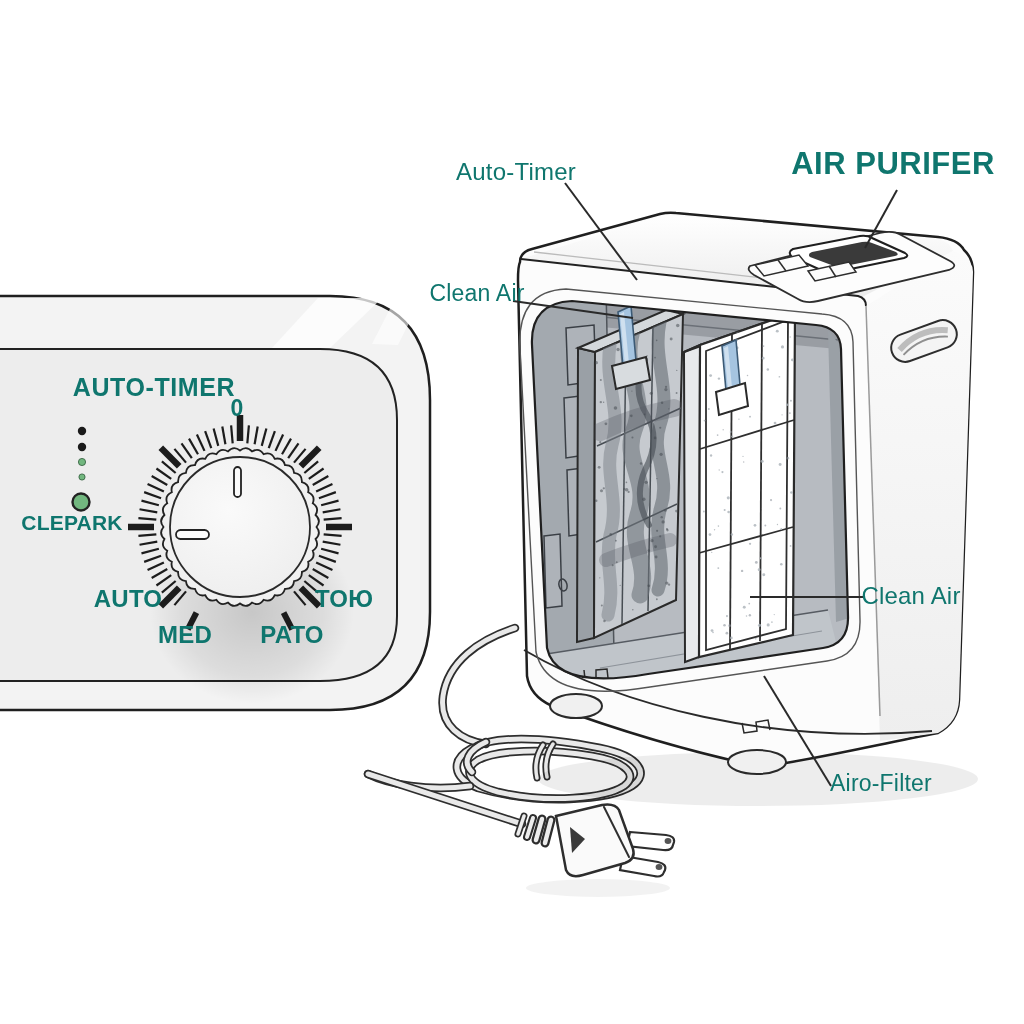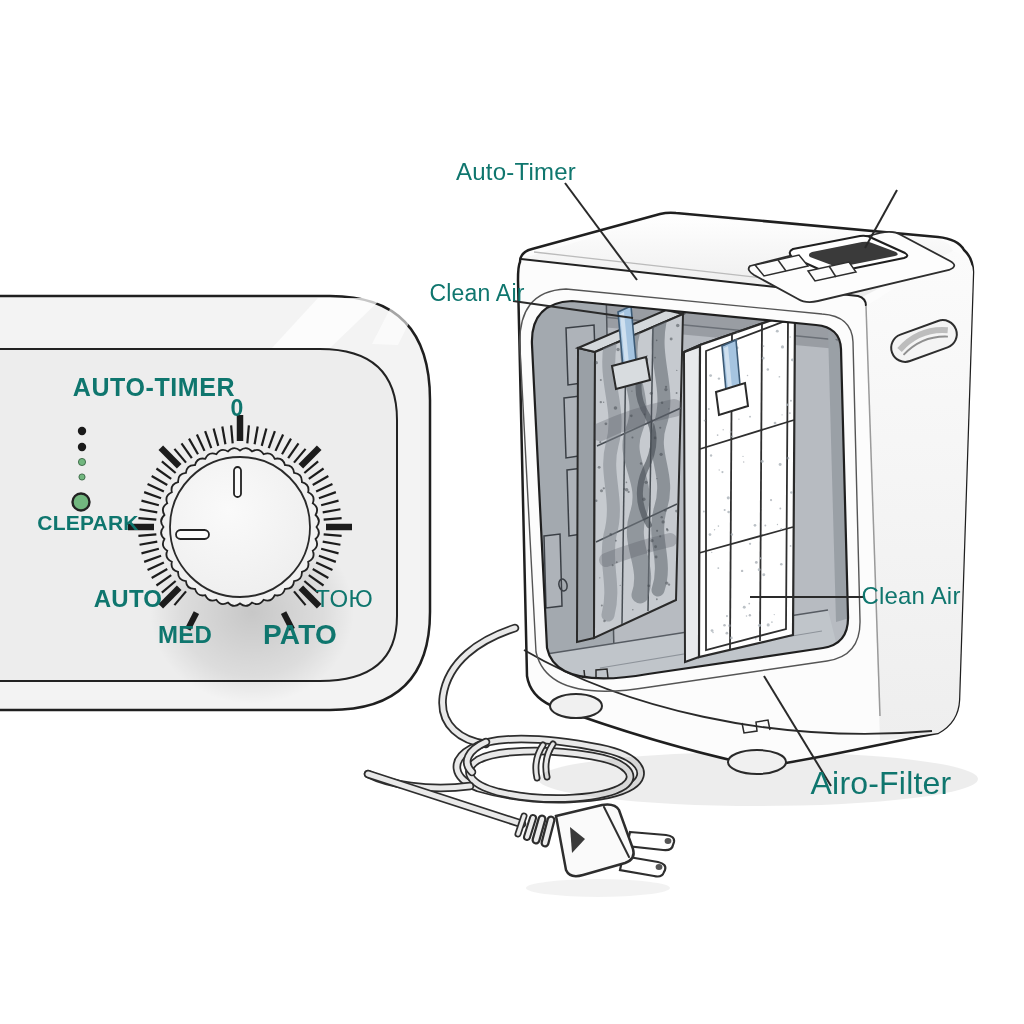--- a/index.html
+++ b/index.html
@@ -5,28 +5,28 @@
   html,body{margin:0;padding:0;background:#ffffff;}
   .stage{position:relative;width:1024px;height:1024px;background:#ffffff;overflow:hidden;
          font-family:"Liberation Sans", sans-serif;color:#1b1b1b;}
   .art{position:absolute;left:0;top:0;width:1024px;height:1024px;}
   .lbl{position:absolute;transform:translate(-50%,-50%);white-space:nowrap;
        color:#0f766e;font-weight:500;letter-spacing:.2px;}
   .lbl-title{left:893px;top:164px;font-size:31px;font-weight:600;letter-spacing:.5px;}
   .lbl-autotimer-callout{left:516px;top:172px;font-size:24px;}
   .lbl-cleanair-left{left:477px;top:293px;font-size:23px;}
   .lbl-cleanair-right{left:911px;top:596px;font-size:24px;}
-  .lbl-airofilter{left:881px;top:783px;font-size:32px;}
+  .lbl-airofilter{left:881px;top:783px;font-size:23px;}
   .lbl-panel-title{left:154px;top:387px;font-size:25px;font-weight:600;letter-spacing:.6px;}
   .lbl-zero{left:237px;top:408px;font-size:23px;font-weight:600;}
-  .lbl-clepark{left:88px;top:523px;font-size:21px;font-weight:600;}
+  .lbl-clepark{left:72px;top:523px;font-size:21px;font-weight:600;}
   .lbl-auto{left:128px;top:599px;font-size:24px;font-weight:700;}
   .lbl-med{left:185px;top:635px;font-size:24px;font-weight:600;}
-  .lbl-pato{left:300px;top:635px;font-size:28px;font-weight:600;}
-  .lbl-toyu{left:344px;top:599px;font-size:24px;font-weight:400;}
+  .lbl-pato{left:292px;top:635px;font-size:24px;font-weight:600;}
+  .lbl-toyu{left:344px;top:599px;font-size:24px;font-weight:700;}
 </style>
 </head>
 <body>
 
 <div class="stage">
 
 <svg class="art" viewBox="0 0 1024 1024">
   <defs>
     <linearGradient id="gTop" x1="0" y1="0" x2="0" y2="1">
       <stop offset="0" stop-color="#ffffff"></stop>
@@ -474,20 +474,21 @@
 
   <g stroke="#2a2a2a" stroke-width="2" fill="none">
     <path d="M 565,183 L 637,280"></path>
     <path d="M 897,190 L 865,248"></path>
     <path d="M 513,301 L 633,318"></path>
     <path d="M 864,597 L 750,597"></path>
     <path d="M 831,786 L 764,676"></path>
   </g>
 </svg>
 
+<div class="lbl lbl-title">AIR PURIFER</div>
 <div class="lbl lbl-autotimer-callout">Auto-Timer</div>
 <div class="lbl lbl-cleanair-left">Clean Air</div>
 <div class="lbl lbl-cleanair-right">Clean Air</div>
 <div class="lbl lbl-airofilter">Airo-Filter</div>
 <div class="lbl lbl-panel-title">AUTO-TIMER</div>
 <div class="lbl lbl-zero">0</div>
 <div class="lbl lbl-clepark">CLEPARK</div>
 <div class="lbl lbl-auto">AUTO</div>
 <div class="lbl lbl-med">MED</div>
 <div class="lbl lbl-pato">PATO</div>

